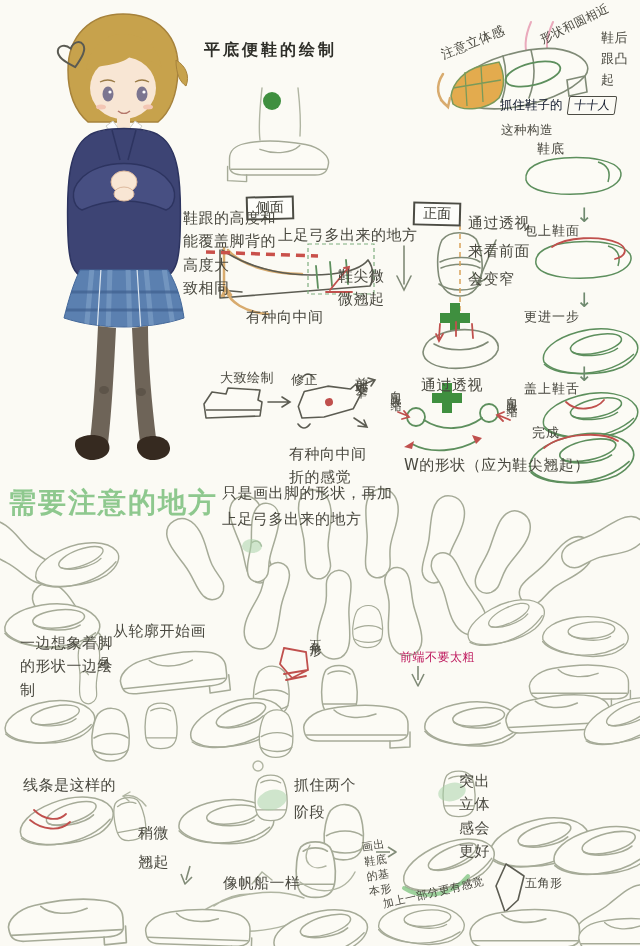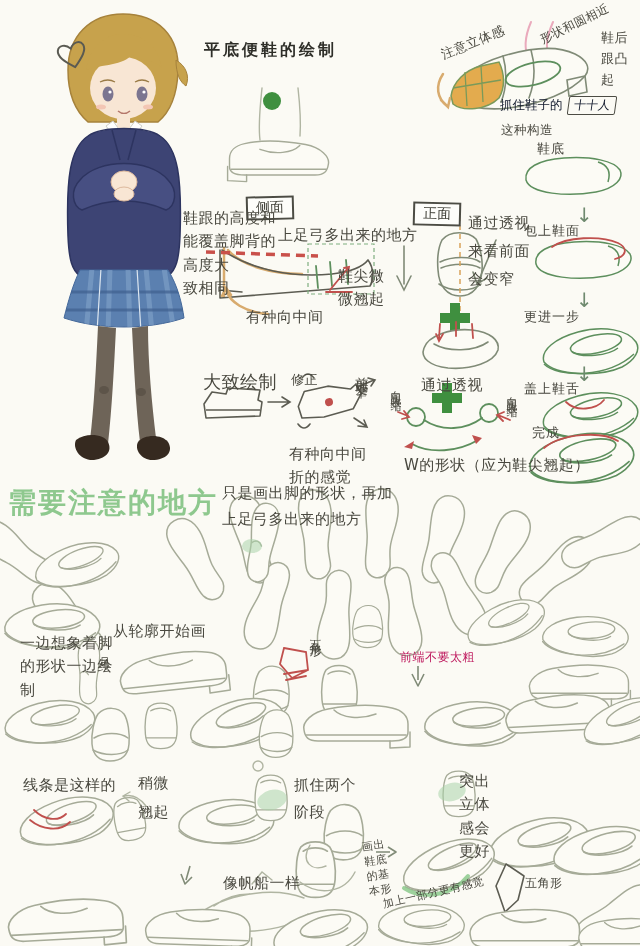--- a/index.html
+++ b/index.html
@@ -305,40 +305,40 @@
 
 <div class="boxed" style="left:413px;top:202px;transform:rotate(1.5deg)">正面</div>
 <div class="lbl" style="left:468px;top:210px;line-height:1.85">通过透视
 来看前面
 会变窄</div>
 <div class="lbl" style="left:421px;top:374px">通过透视</div>
 <div class="lbl v" style="left:387px;top:382px;height:76px;font-size:11px">向里收缩</div>
 <div class="lbl v" style="left:503px;top:388px;height:76px;font-size:11px">向里收缩</div>
 <div class="lbl" style="left:404px;top:454px">W的形状（应为鞋尖翘起）</div>
 
-<div class="lbl" style="left:203px;top:368px;font-size:18px">大致绘制</div>
+<div class="lbl" style="left:220px;top:368px;font-size:13px">大致绘制</div>
 <div class="lbl" style="left:291px;top:370px;font-size:13px">修正</div>
 <div class="lbl v" style="left:351px;top:366px;height:84px;font-size:13px">前端变窄</div>
 <div class="lbl" style="left:289px;top:443px">有种向中间
 折的感觉</div>
 
 <div class="hd" style="left:8px;top:484px">需要注意的地方</div>
 <div class="lbl" style="left:222px;top:480px;line-height:1.75">只是画出脚的形状，再加
 上足弓多出来的地方</div>
 
 <div class="lbl" style="left:20px;top:632px">一边想象着脚
 的形状一边绘
 制</div>
 <div class="lbl v" style="left:96px;top:648px;height:44px;font-size:11px">足弓</div>
 <div class="lbl" style="left:113px;top:620px">从轮廓开始画</div>
 <div class="lbl v" style="left:306px;top:630px;height:56px;font-size:12px">五角形</div>
 <div class="lbl" style="left:400px;top:648px;font-size:12px;color:#be185d">前端不要太粗</div>
 
 <div class="lbl" style="left:23px;top:774px">线条是这样的</div>
-<div class="lbl" style="left:138px;top:769px;line-height:1.9">稍微
+<div class="lbl" style="left:138px;top:819px;line-height:1.9">稍微
 翘起</div>
 <div class="lbl" style="left:294px;top:772px;line-height:1.8">抓住两个
 阶段</div>
 <div class="lbl" style="left:459px;top:770px;line-height:1.55">突出
 立体
 感会
 更好</div>
 
 <div class="lbl" style="left:223px;top:872px">像帆船一样</div>
 <div class="lbl" style="left:361px;top:841px;font-size:11px;line-height:1.35;transform:rotate(-9deg);transform-origin:left top">画出

